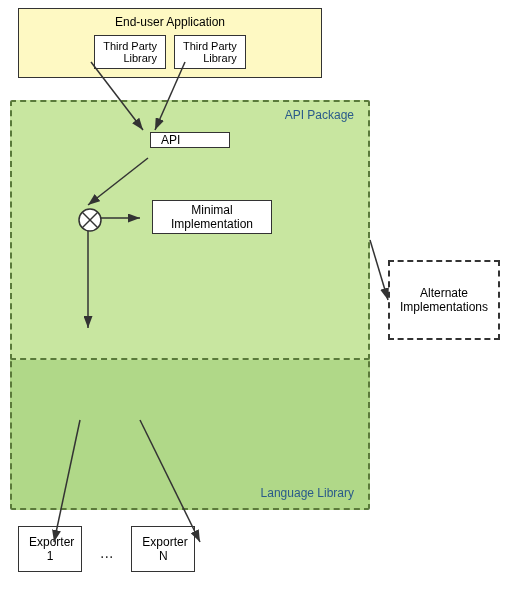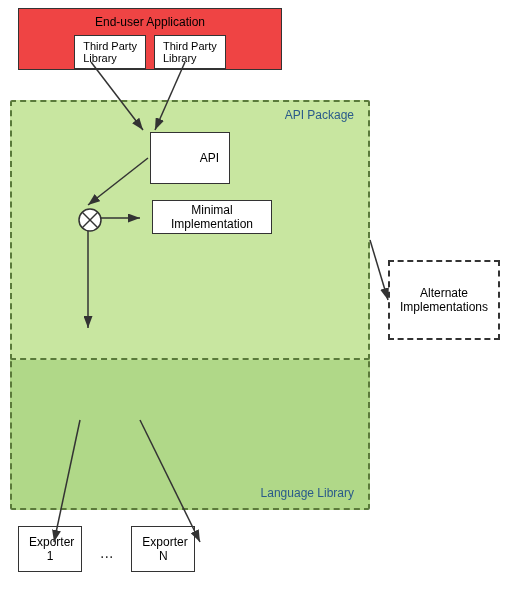--- a/index.html
+++ b/index.html
@@ -15,40 +15,40 @@
     .diagram-container {
       position: relative;
       width: 513px;
       height: 590px;
     }
     
     .end-user-app {
       position: absolute;
       top: 8px;
       left: 18px;
-      width: 264px;
-      border: 1.5px solid #333;
-      padding: 6px 8px 0 8px;
-      background: #ef4444;
+      width: 304px;
+      border: 1.5px solid #333;
+      padding: 6px 8px 8px 8px;
+      background: #fef9c3;
     }
     .end-user-app-label {
       text-align: center;
       font-size: 12px;
       margin-bottom: 6px;
       color: #000;
     }
     .third-party-libs {
       display: flex;
       gap: 8px;
       justify-content: center;
     }
     .third-party-box {
       border: 1.5px solid #333;
       padding: 4px 8px;
-      text-align: left;
+      text-align: right;
       font-size: 11px;
       background: #fff;
       min-width: 70px;
     }
     
     .api-package {
       position: absolute;
       top: 100px;
       left: 10px;
       width: 360px;
@@ -66,22 +66,22 @@
     }
     
     .api-box {
       position: absolute;
       top: 30px;
       left: 50%;
       transform: translateX(-50%);
       width: 80px;
       border: 1.5px solid #333;
       background: #fff;
-      text-align: right;
-      padding: 18px 10px;
+      text-align: left;
+      padding: 0 10px;
       font-size: 12px;
     }
     
     .otimes {
       position: absolute;
       top: 105px;
       left: 65px;
       width: 26px;
       height: 26px;
     }

